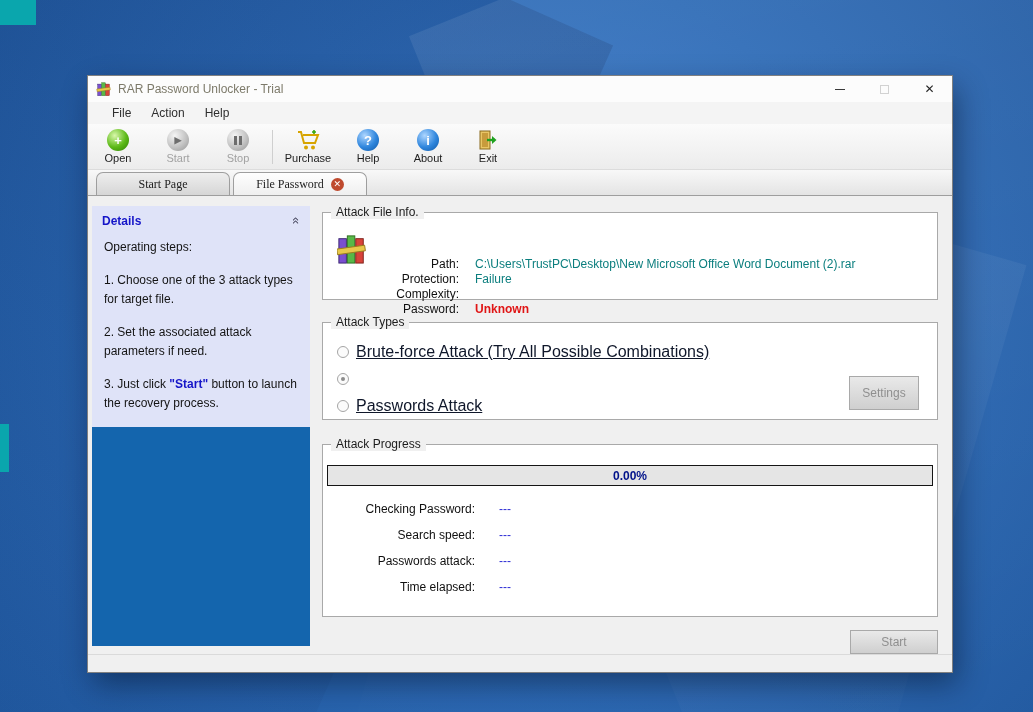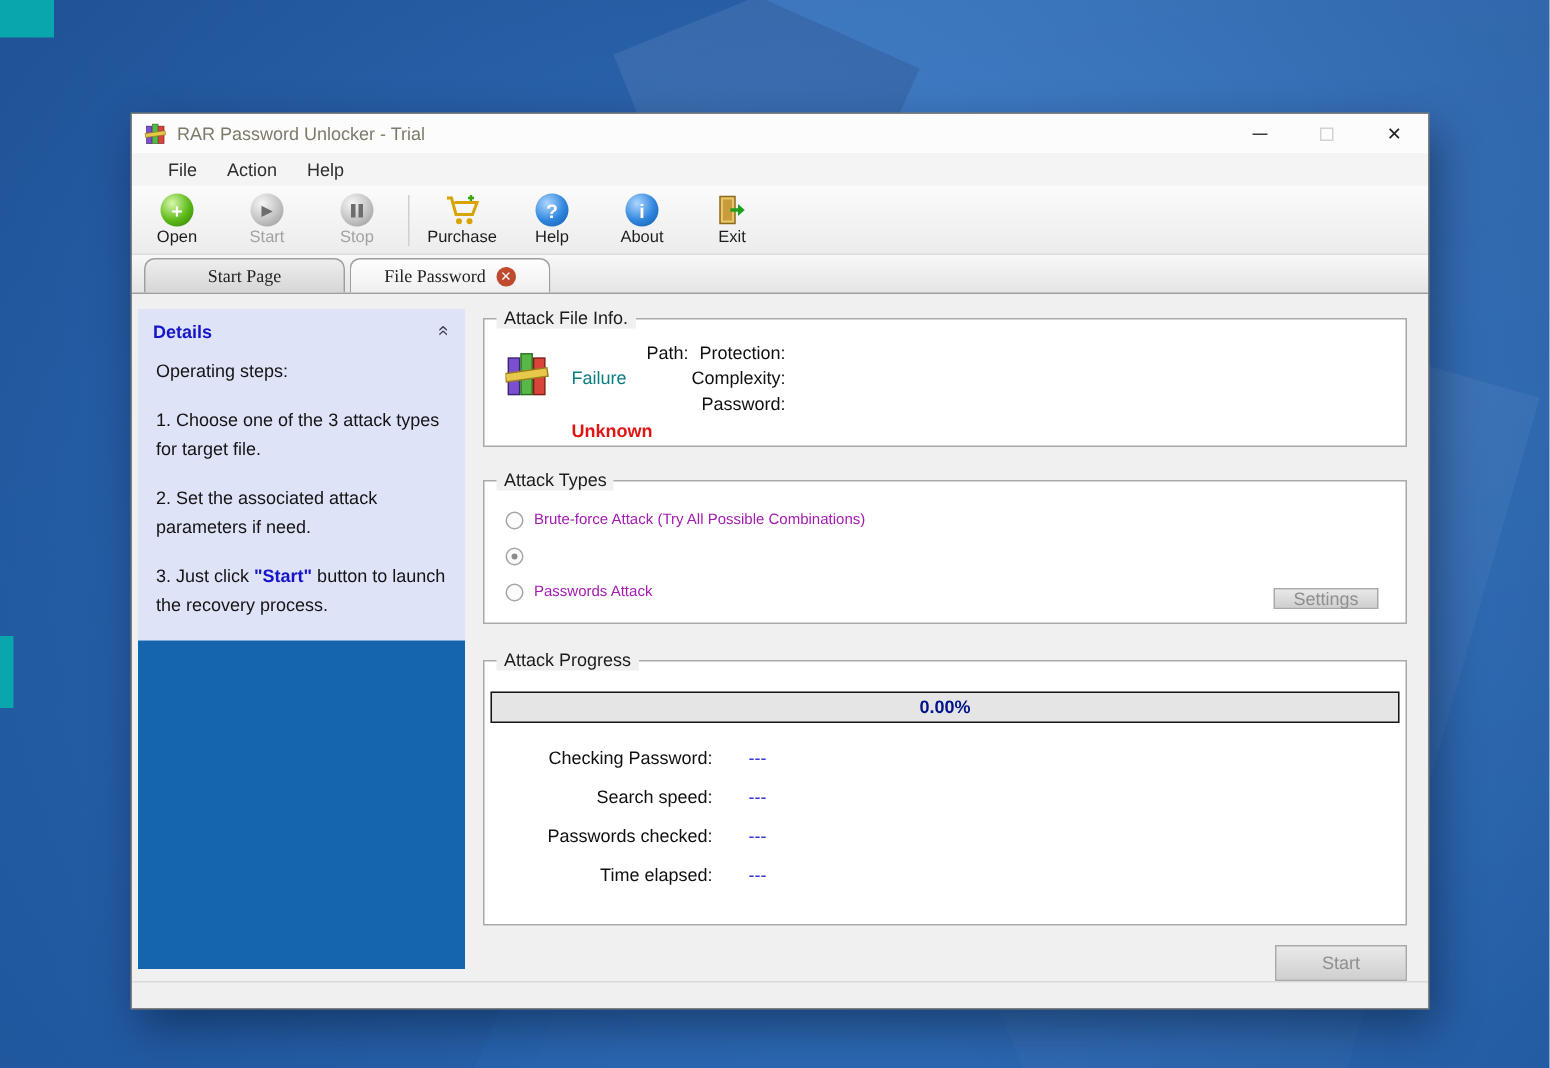--- a/index.html
+++ b/index.html
@@ -75,36 +75,36 @@
   .step-em { color:#1515c8; font-weight:700; }
   .sidebar-blue { flex:1; background:#1465ad; }
 
   .main { flex:1; display:flex; flex-direction:column; }
   .groupbox { position:relative; border:1px solid #a9a9a9; background:#fff; }
   .gb-label { position:absolute; top:-8px; left:8px; background:#f0f0f0; padding:0 5px;
     font-size:12px; color:#1c1c1c; white-space:nowrap; }
 
   .gb-fileinfo { margin-top:6px; height:88px; display:flex; padding:15px 10px 0 14px; }
   .rar-icon { width:30px; height:36px; margin-top:3px; flex:0 0 auto; }
-  .fi-grid { display:grid; grid-template-columns:78px auto; column-gap:2px; margin-left:14px;
-    font-size:12px; line-height:15px; }
+  .fi-grid { display:grid; grid-template-columns:78px auto; column-gap:16px; margin-left:14px;
+    font-size:12px; line-height:15px;margin-top:29px; }
   .fi-label { text-align:right; color:#101010; }
   .teal { color:#0b7e7e; }
   .red  { color:#e01515; font-weight:700; }
 
   .gb-types { margin-top:22px; height:98px; padding:20px 14px 0; }
   .radio-row { display:flex; align-items:center; gap:7px; margin-bottom:12px; }
   .radio { width:12px; height:12px; border-radius:50%; border:1px solid #a5a5a5;
     background:#fbfbfb; position:relative; flex:0 0 auto; }
   .radio.selected::after { content:""; position:absolute; left:3px; top:3px; width:4px;
     height:4px; border-radius:50%; background:#8c8c8c; }
-  .radio-label { font-size:10px; color:#a21caf; }
+  .radio-label { font-size:16px; color:#0f172a;text-decoration:underline; }
   .btn { border:1px solid #a9a9a9; background:linear-gradient(#e9e9e9,#cfcfcf); font-size:12px;
     color:#8f8f8f; display:flex; align-items:center; justify-content:center; }
-  .settings-btn { position:absolute; right:18px; bottom:9px; width:70px; height:14px; }
+  .settings-btn { position:absolute; right:18px; bottom:9px; width:70px; height:34px; }
 
   .gb-progress { margin-top:24px; height:182px; padding:20px 4px 0; }
   .pbar { height:21px; border:1px solid #151515; background:#e5e5e5; display:flex;
     align-items:center; justify-content:center; }
   .pbar-text { font-size:12px; font-weight:700; color:#00128a; }
   .prows { margin-top:16px; }
   .prow { display:grid; grid-template-columns:148px auto; column-gap:24px; font-size:12px;
     line-height:15px; margin-bottom:11px; }
   .prow-label { text-align:right; color:#101010; }
   .prow-val { color:#2a2ad4; }
@@ -233,20 +233,21 @@
         <div class="groupbox gb-fileinfo">
           <span class="gb-label">Attack File Info.</span>
           <svg class="rar-icon" viewBox="0 0 32 36">
             <rect x="2" y="7" width="8" height="26" fill="#7a4fd0" stroke="#3a2570"></rect>
             <rect x="11" y="4" width="8" height="29" fill="#58b847" stroke="#2c6e1f"></rect>
             <rect x="20" y="7" width="8" height="26" fill="#d8433a" stroke="#7c1f18"></rect>
             <rect x="0" y="16" width="30" height="6" fill="#e8c84a" stroke="#9a7d1f" transform="rotate(-8 15 19)"></rect>
           </svg>
           <div class="fi-grid">
             <span class="fi-label">Path:</span>
+            <span class="fi-val teal">C:\Users\TrustPC\Desktop\New Microsoft Office Word Document (2).rar</span>
             <span class="fi-label">Protection:</span>
             <span class="fi-val teal">Failure</span>
             <span class="fi-label">Complexity:</span>
             <span class="fi-val"></span>
             <span class="fi-label">Password:</span>
             <span class="fi-val red">Unknown</span>
           </div>
         </div>
 
         <div class="groupbox gb-types">
@@ -273,21 +274,21 @@
           <div class="prows">
             <div class="prow">
               <span class="prow-label">Checking Password:</span>
               <span class="prow-val">---</span>
             </div>
             <div class="prow">
               <span class="prow-label">Search speed:</span>
               <span class="prow-val">---</span>
             </div>
             <div class="prow">
-              <span class="prow-label">Passwords checked:</span>
+              <span class="prow-label">Passwords attack:</span>
               <span class="prow-val">---</span>
             </div>
             <div class="prow">
               <span class="prow-label">Time elapsed:</span>
               <span class="prow-val">---</span>
             </div>
           </div>
         </div>
 
         <div class="start-row">

